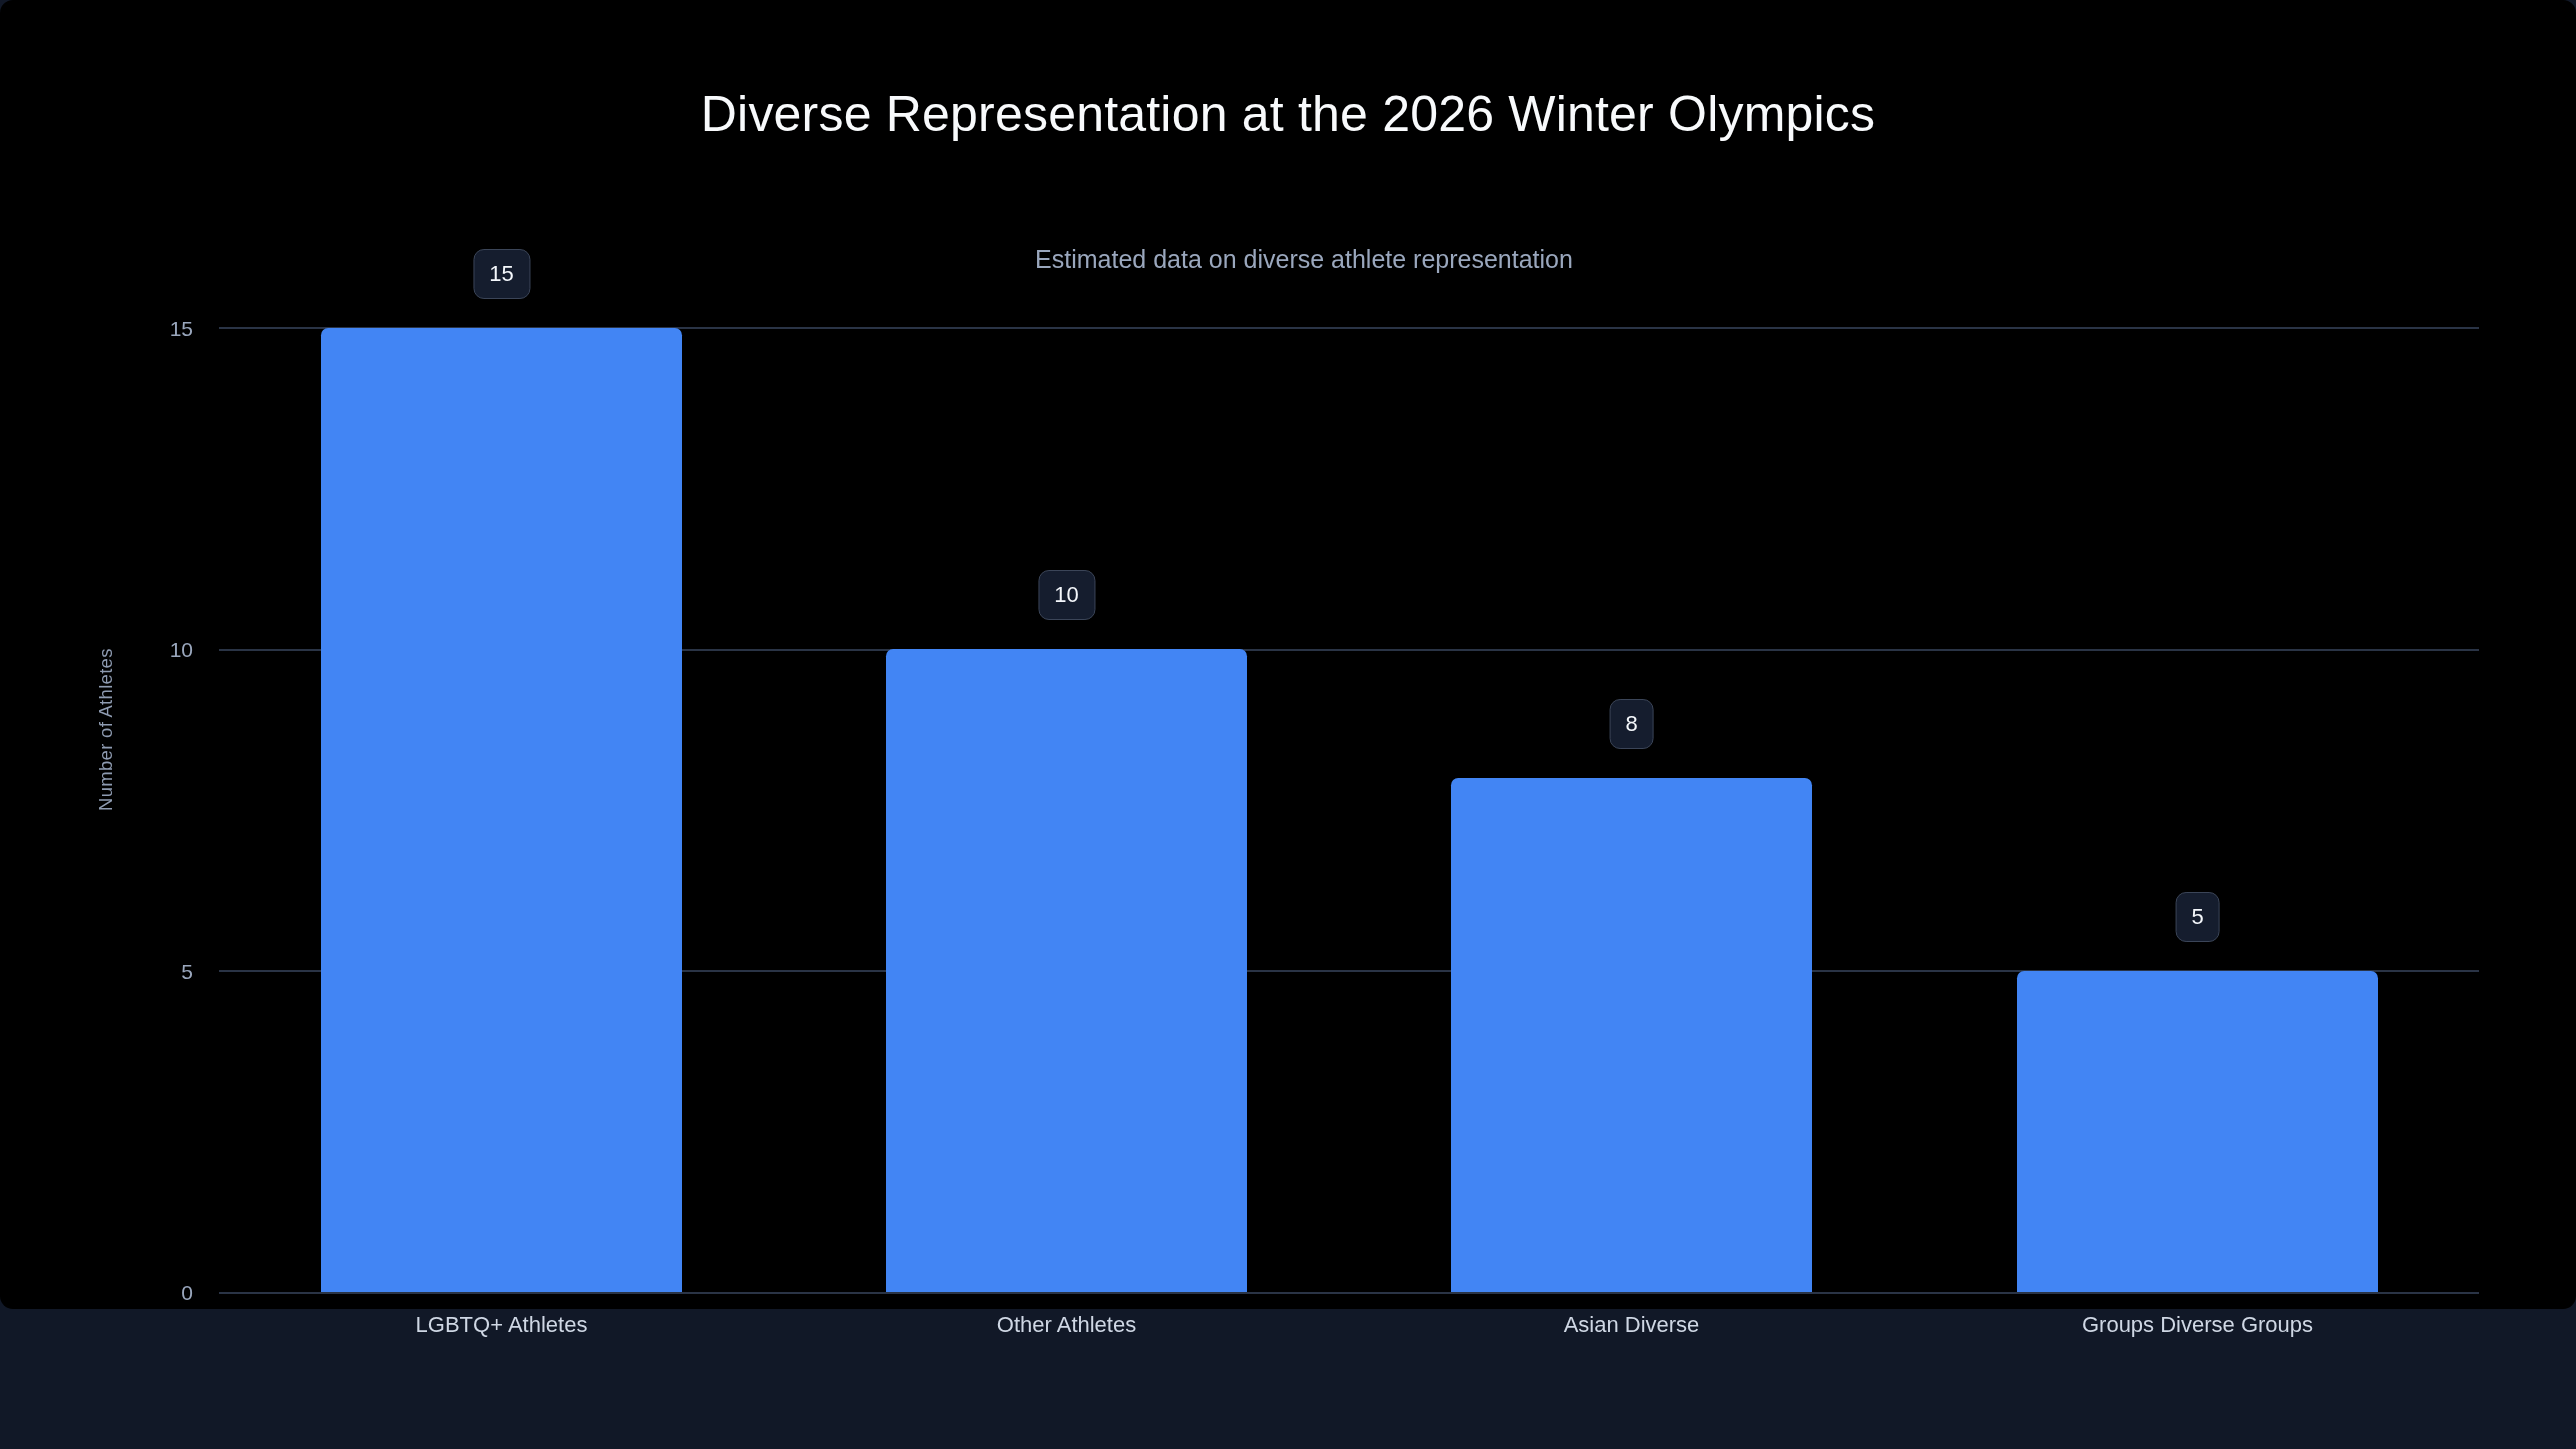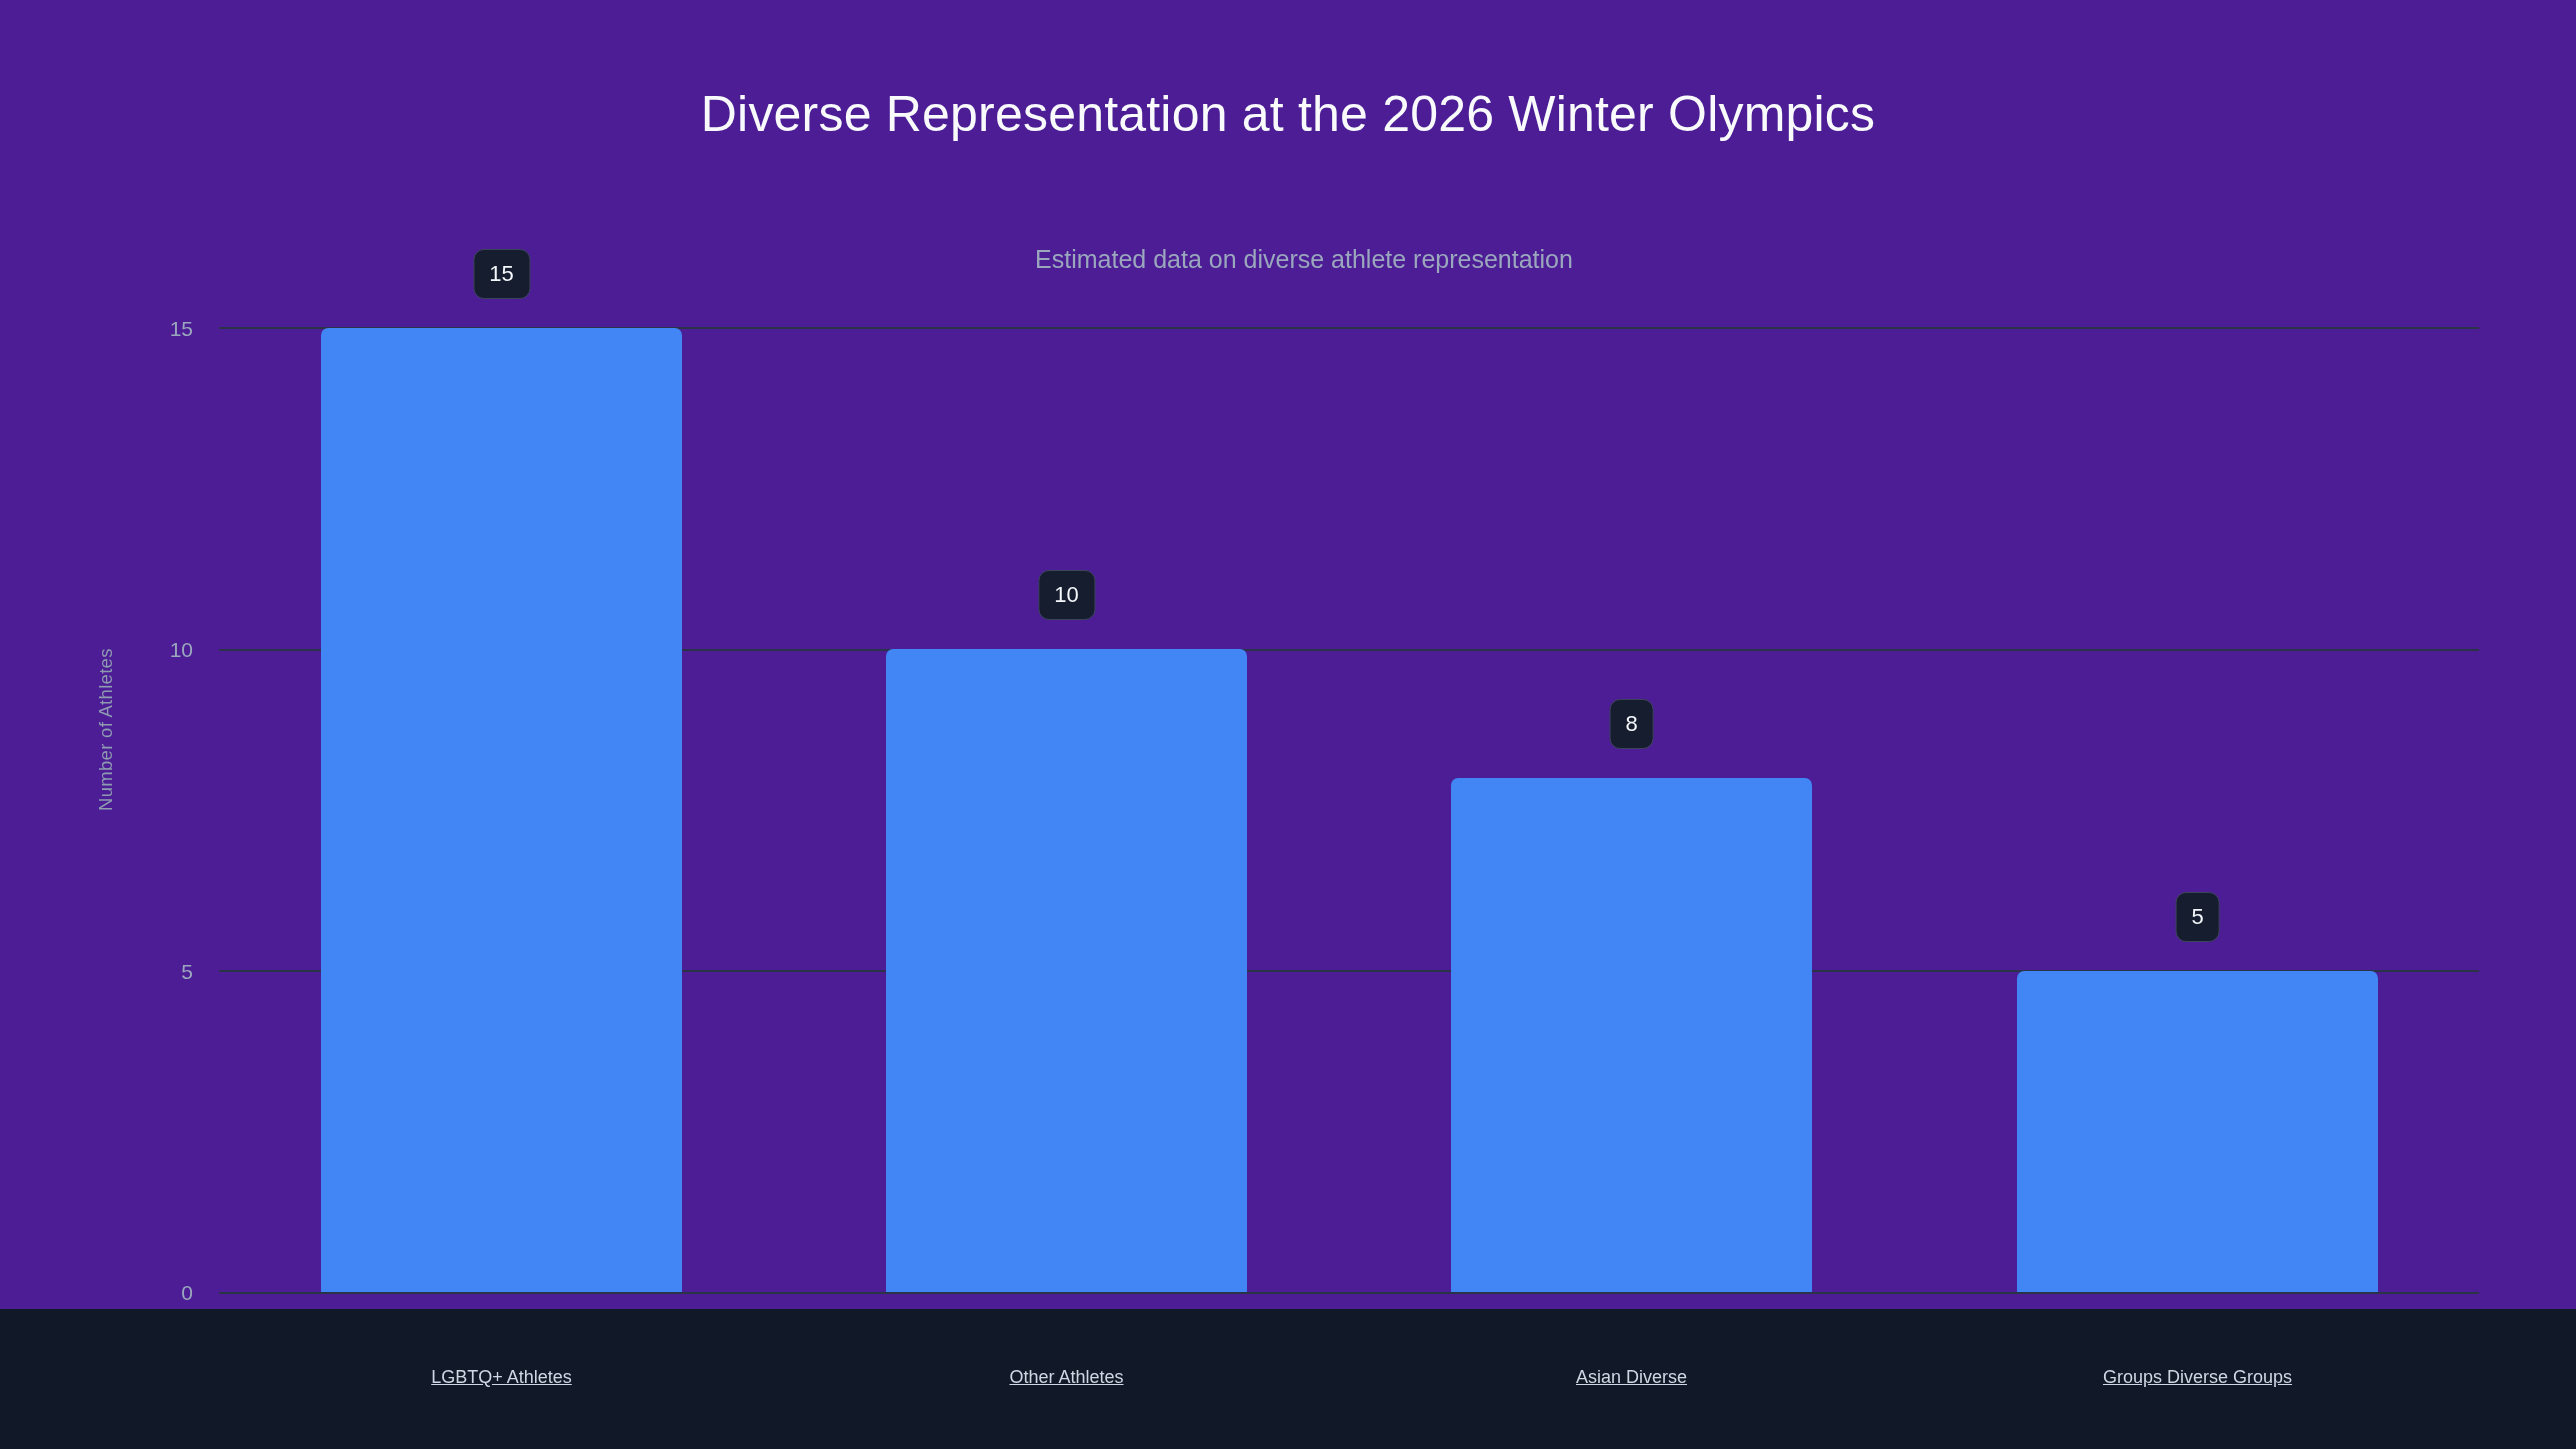--- a/index.html
+++ b/index.html
@@ -12,22 +12,23 @@
     height: 1449px;
     overflow: hidden;
     font-family: "Liberation Sans", sans-serif;
     -webkit-font-smoothing: antialiased;
   }
 
   #chart-root {
     position: relative;
     width: 2576px;
     height: 1309px;
-    background: #4c1d95;
+    background: #000000;
     box-sizing: border-box;
+    border-radius: 13px;
   }
 
   
   #chart-title {
     position: absolute;
     left: 0;
     top: 87px;
     width: 2576px;
     text-align: center;
     color: #f8fafc;
@@ -116,26 +117,25 @@
     font-size: 22px;
     line-height: 1;
     padding: 13px 15.3px;
     white-space: nowrap;
     box-sizing: border-box;
   }
   .bar-category-label {
     position: absolute;
     left: 50%;
     transform: translateX(-50%);
-    top: 1040px;
+    top: 986px;
     color: #cfd7e4;
-    font-size: 18px;
+    font-size: 22px;
     line-height: 1;
     white-space: nowrap;
-    text-decoration: underline;
   }
 </style>
 </head>
 <body>
 
 <div id="chart-root">
 
   <div id="chart-title">Diverse Representation at the 2026 Winter Olympics</div>
 
   <div id="chart-subtitle">Estimated data on diverse athlete representation</div>

